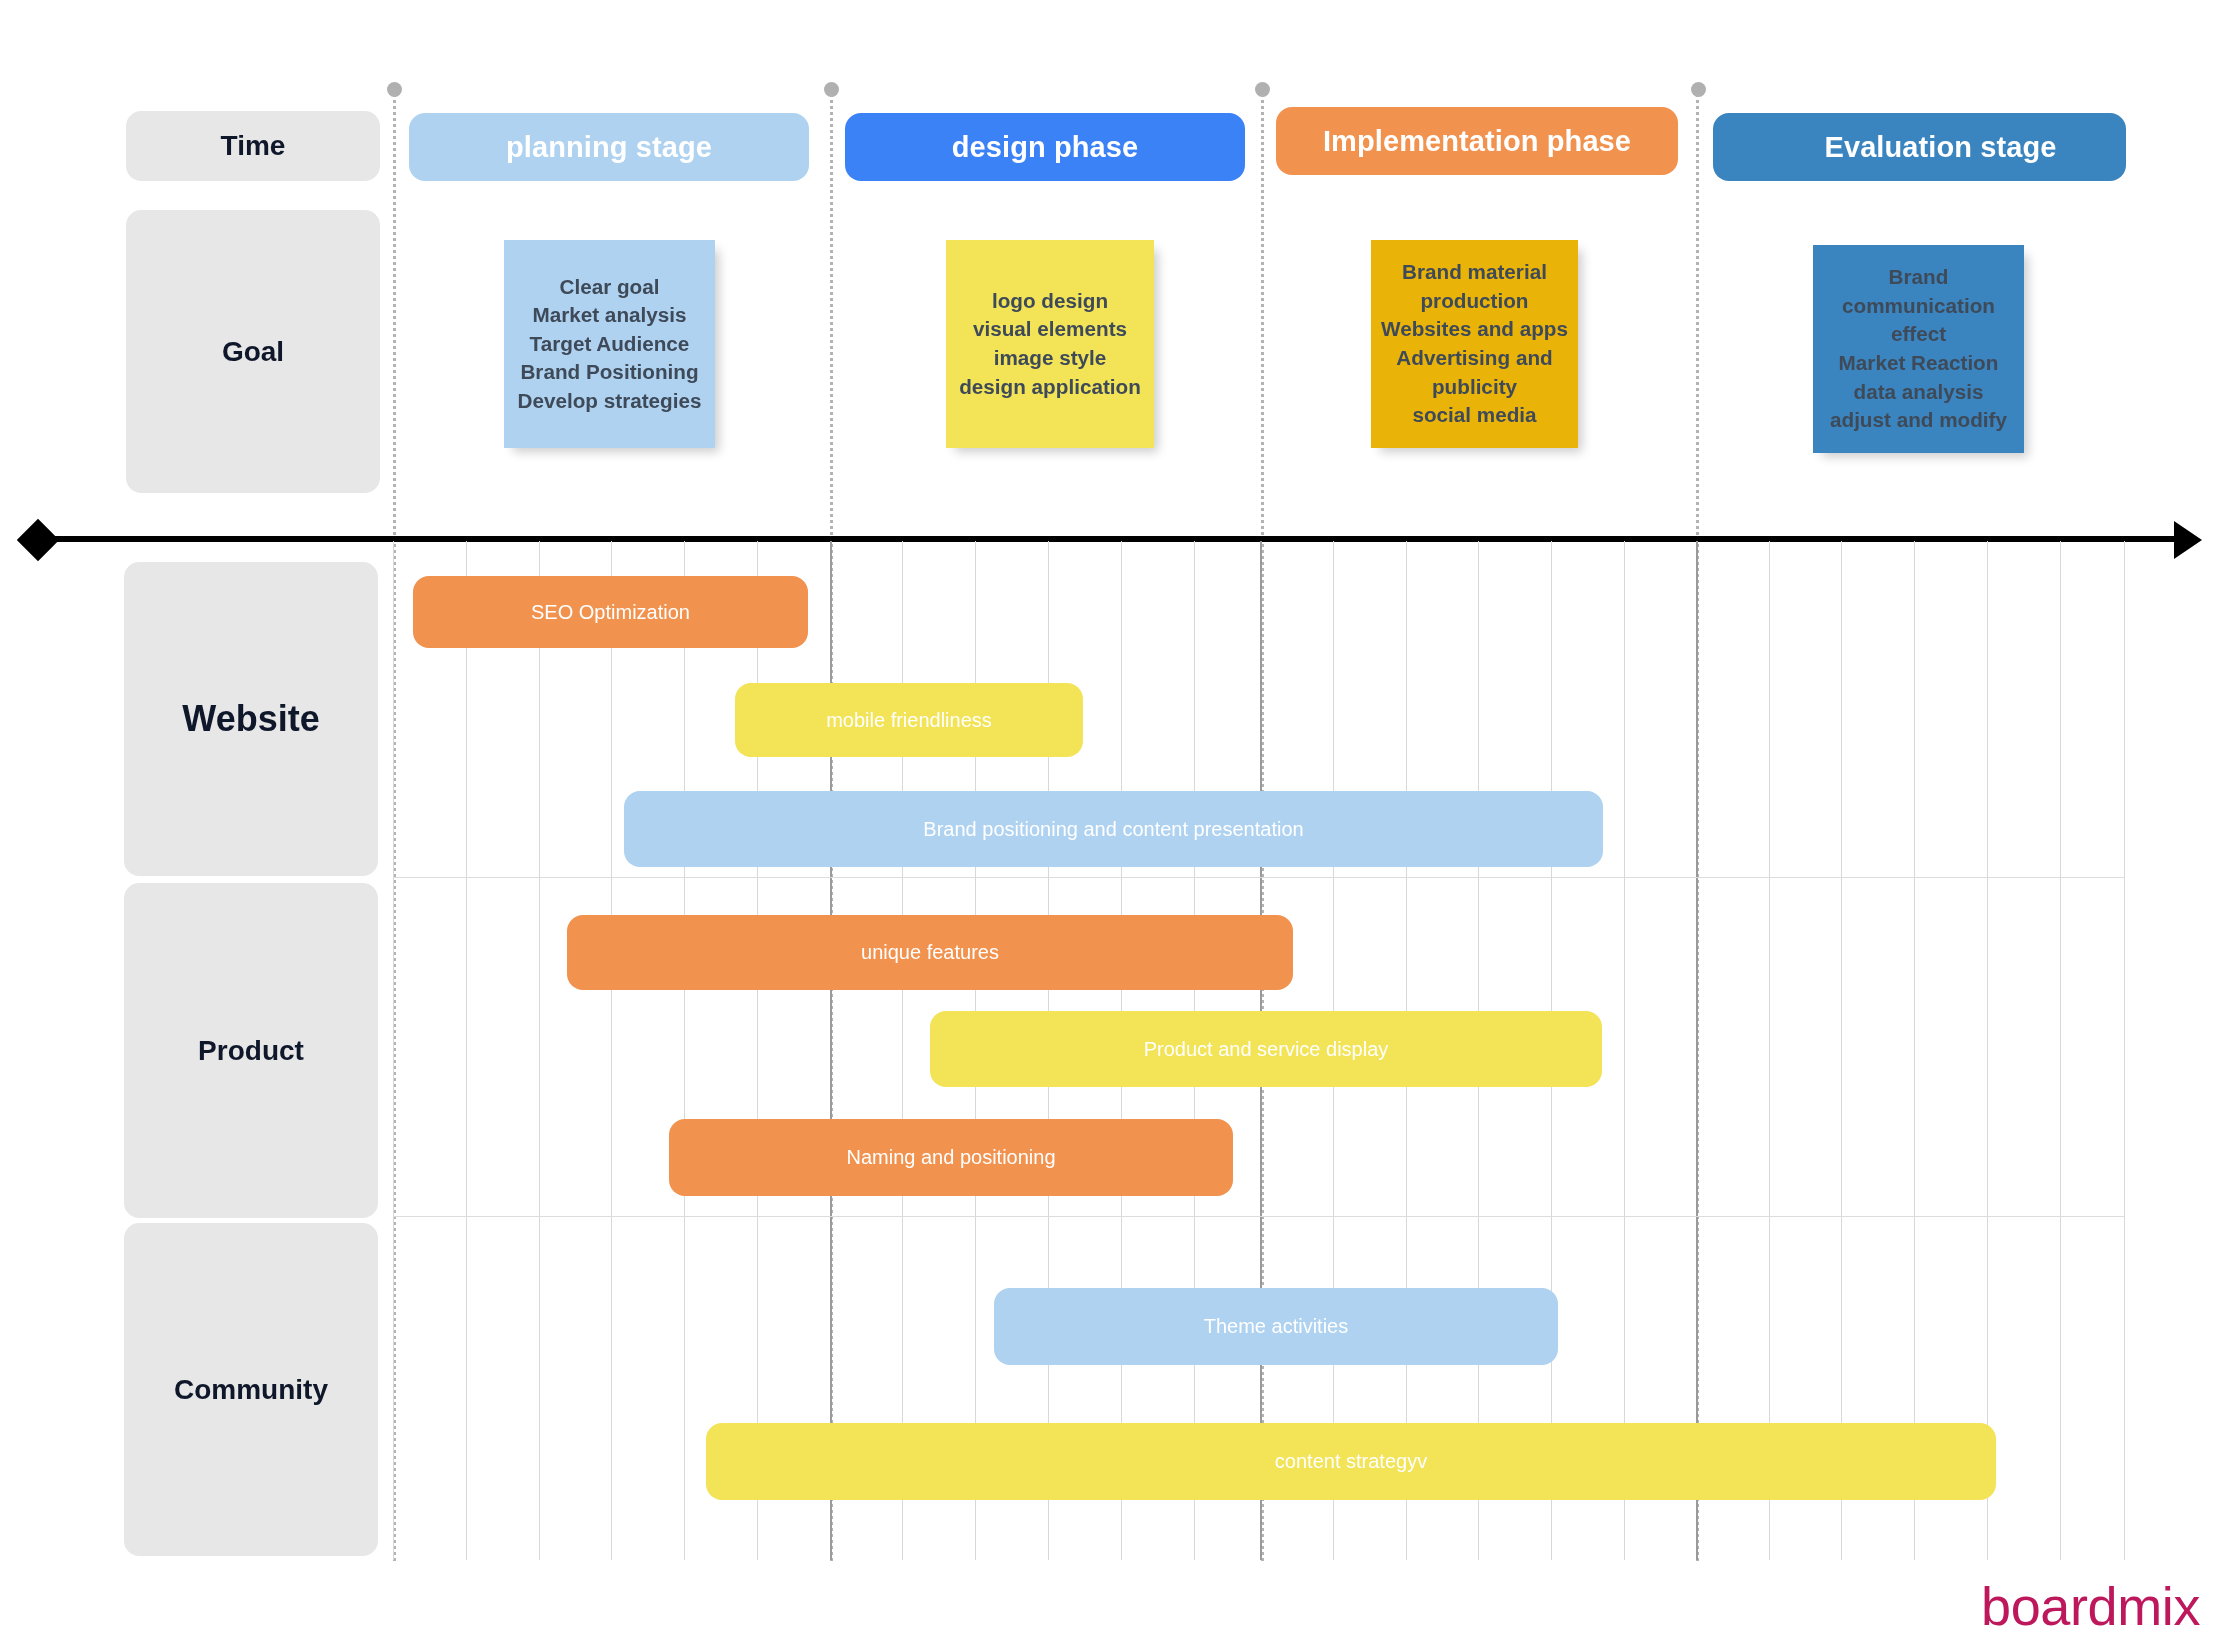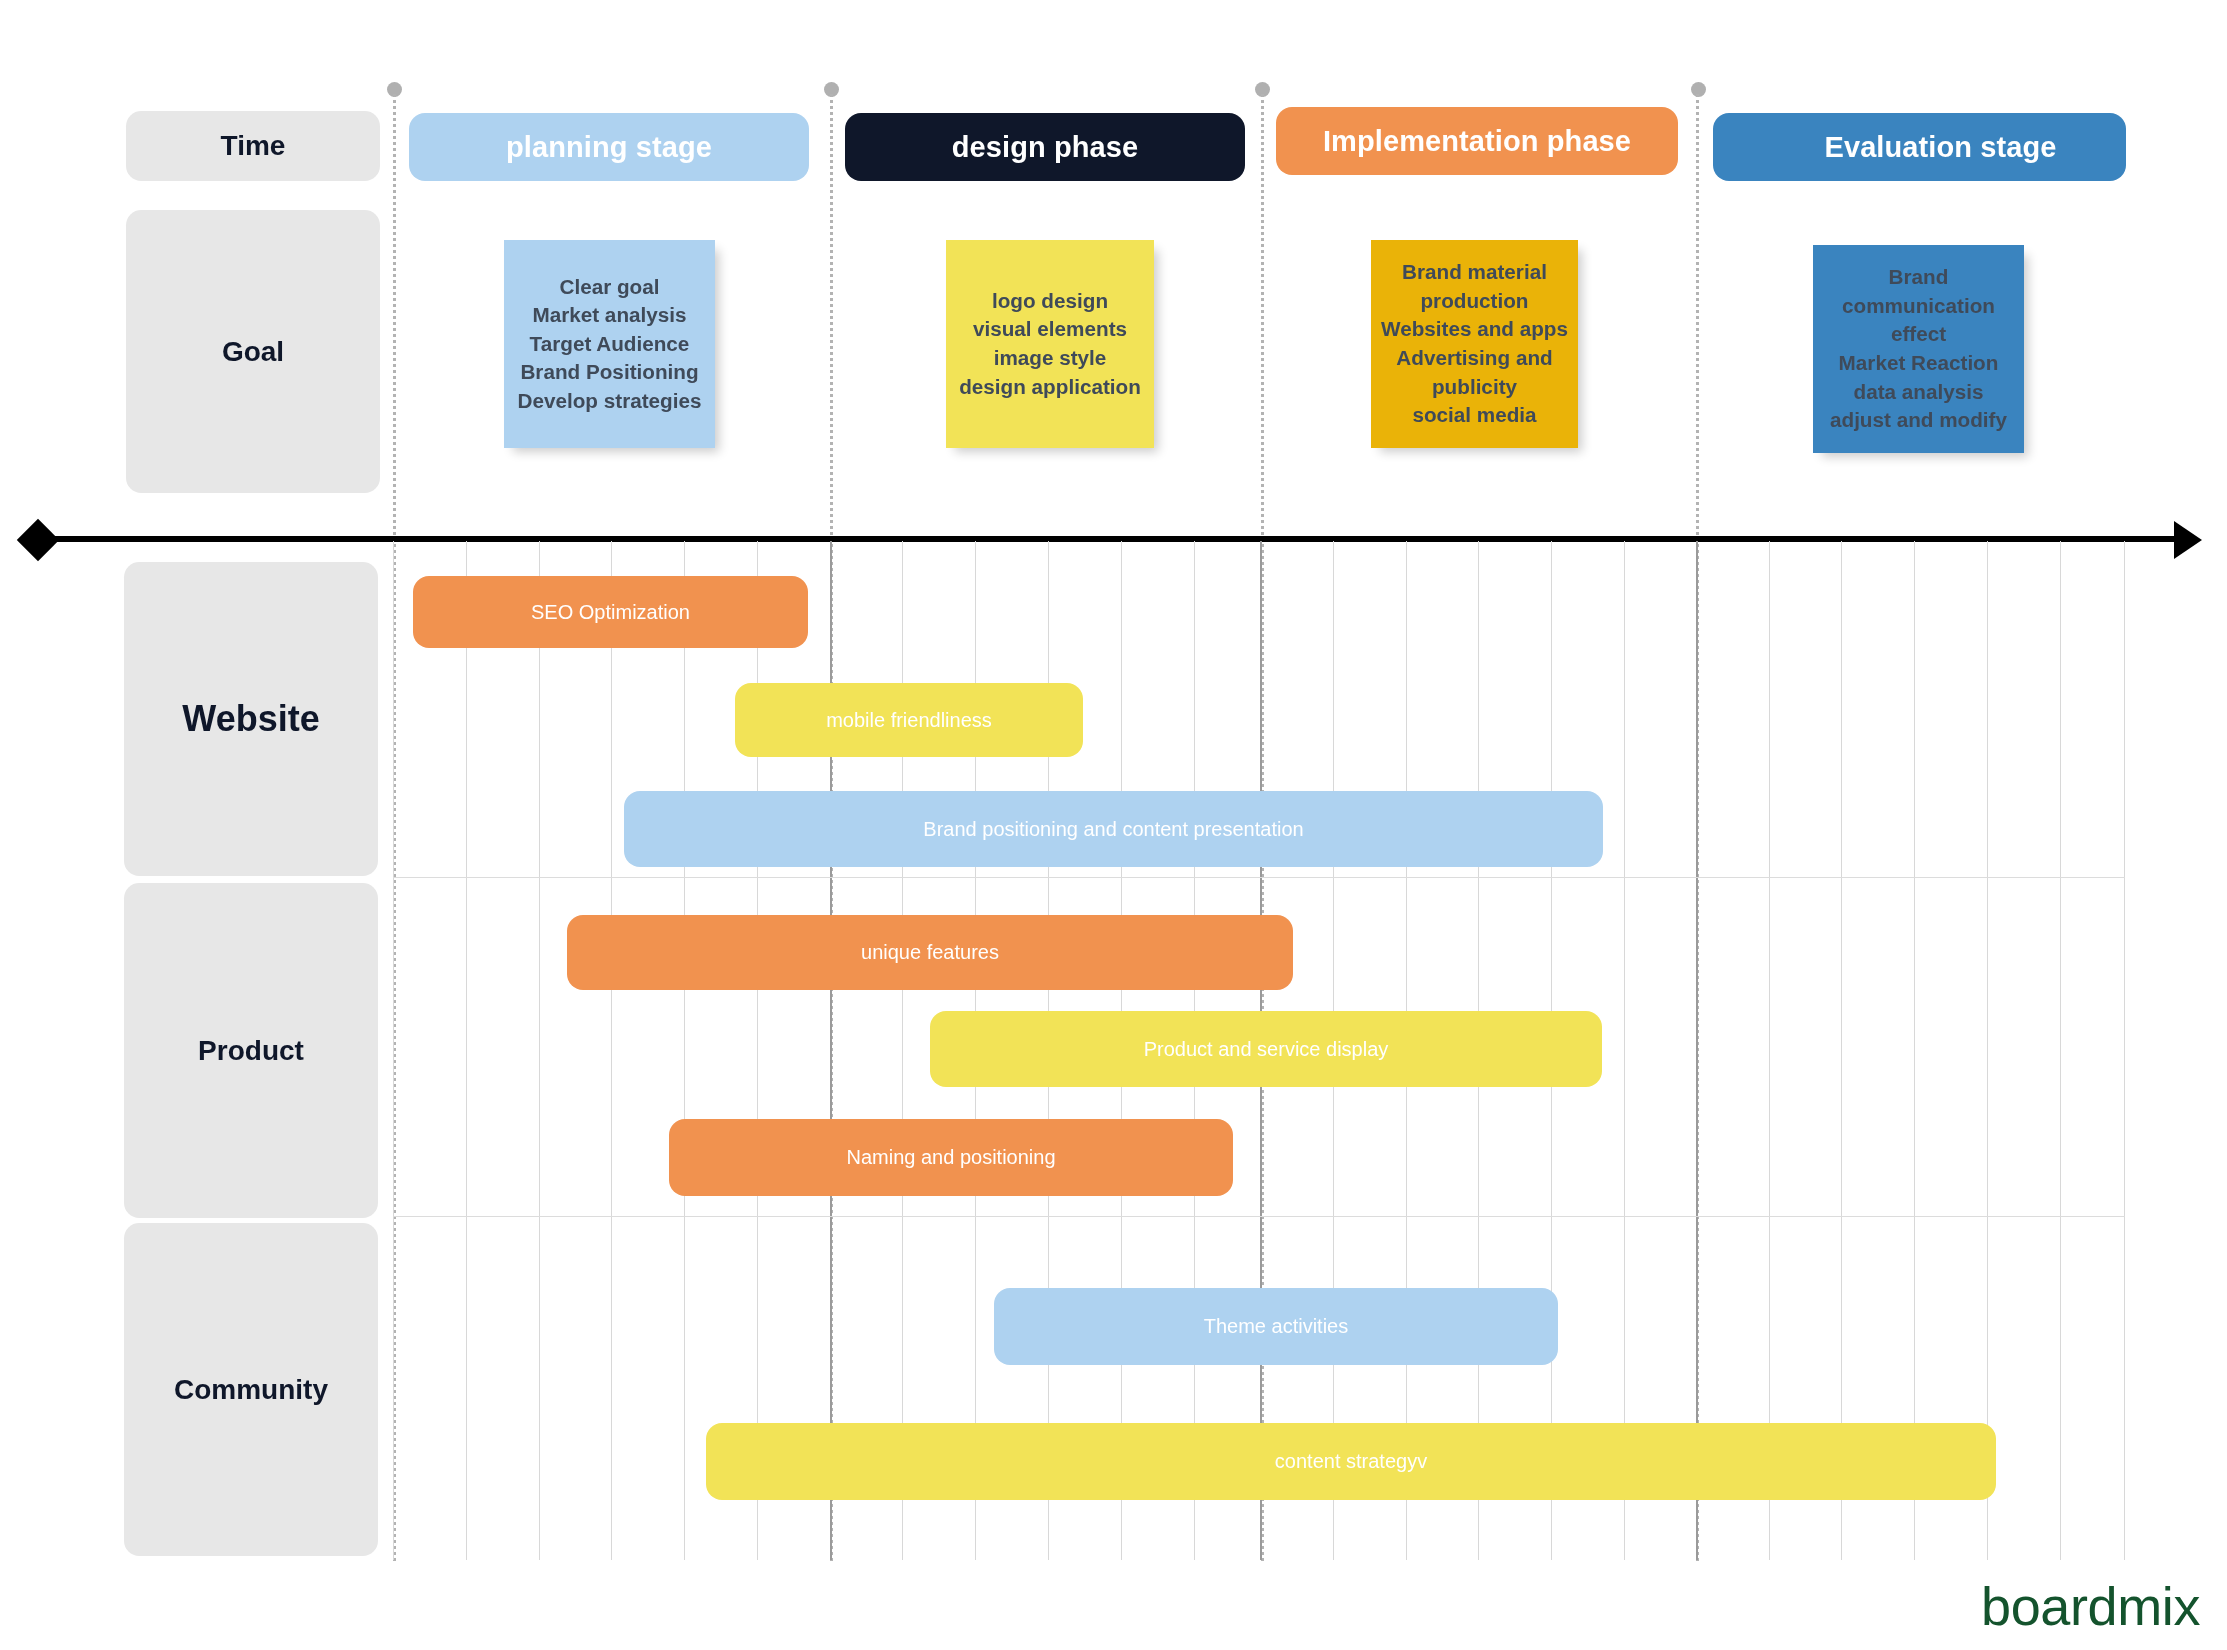--- a/index.html
+++ b/index.html
@@ -94,21 +94,21 @@
     font-weight: 500;
     text-align: center;
     padding: 0 10.8px;
   }
 
   
   #watermark {
     position: absolute;
     right: 27px; bottom: 13.5px;
     font-size: 54px;
-    color: #14532d;
+    color: #be185d;
     font-weight: 400;
     letter-spacing: -0.4px;
     font-family: "Liberation Sans", sans-serif;
   }
 </style>
 </head>
 <body>
 
 <div id="root">
 
@@ -129,21 +129,21 @@
   </div>
 
   <div class="lbl-chip" style="left:124px; top:1223px; width:254px; height:333px; font-size:28px; font-weight:600;">
     <span>Community</span>
   </div>
 
   <div class="phase-pill" style="left:409px; top:113px; width:400px; height:68px; background:#aed2f0;">
     <span>planning stage</span>
   </div>
 
-  <div class="phase-pill" style="left:845px; top:113px; width:400px; height:68px; background:#0f172a;">
+  <div class="phase-pill" style="left:845px; top:113px; width:400px; height:68px; background:#3b82f6;">
     <span>design phase</span>
   </div>
 
   <div class="phase-pill" style="left:1276px; top:107px; width:402px; height:68px; background:#f1924f;">
     <span>Implementation phase</span>
   </div>
 
   <div class="phase-pill" style="left:1713px; top:113px; width:413px; height:68px; background:#3a84bf;padding-left:42px;">
     <span>Evaluation stage</span>
   </div>

